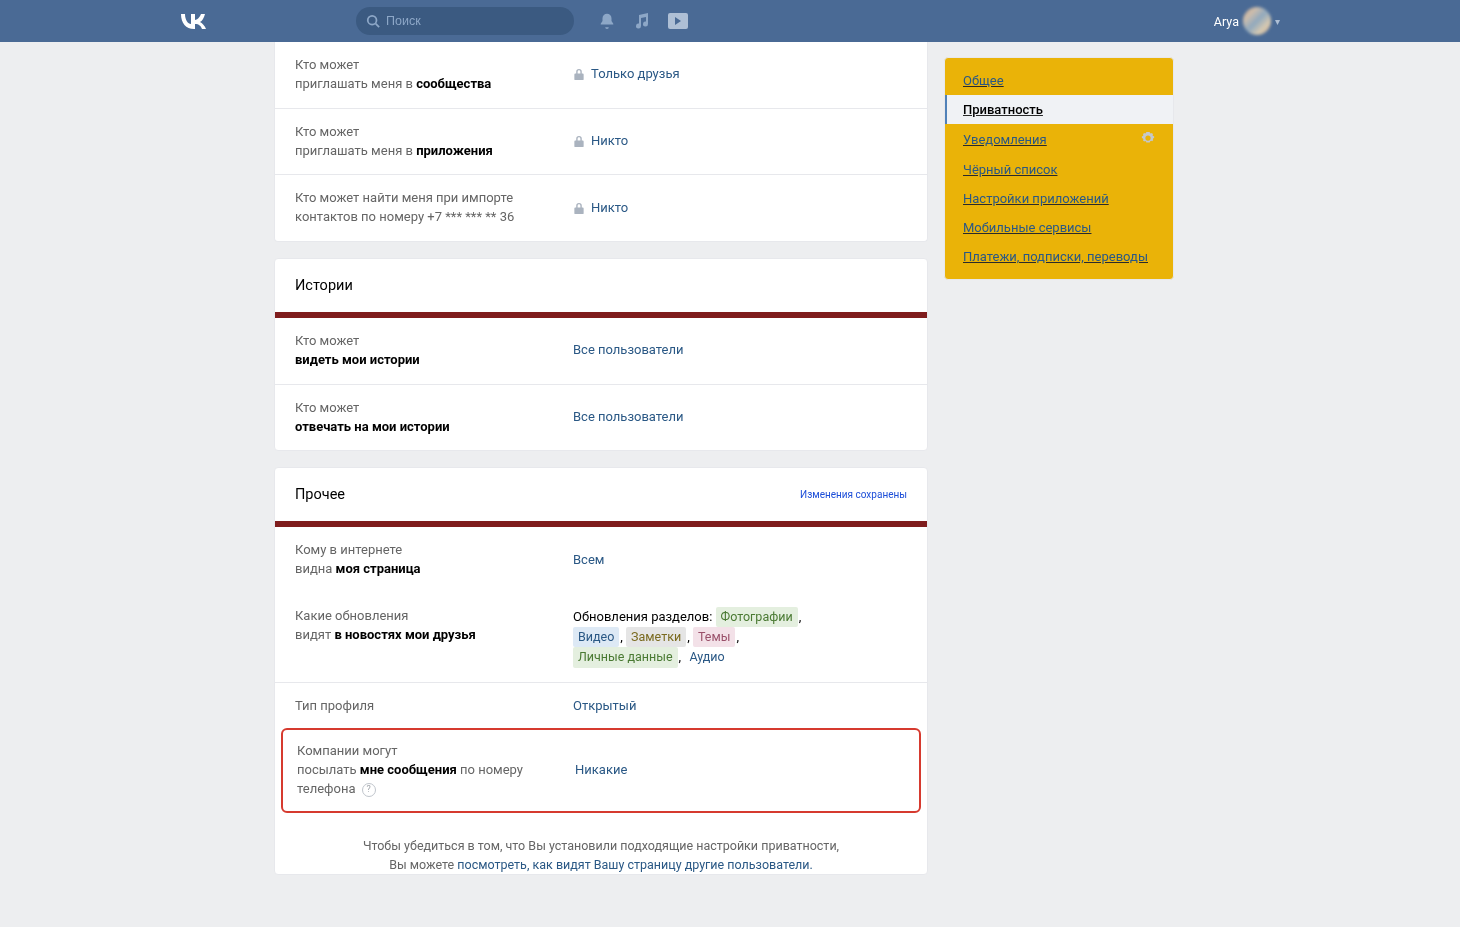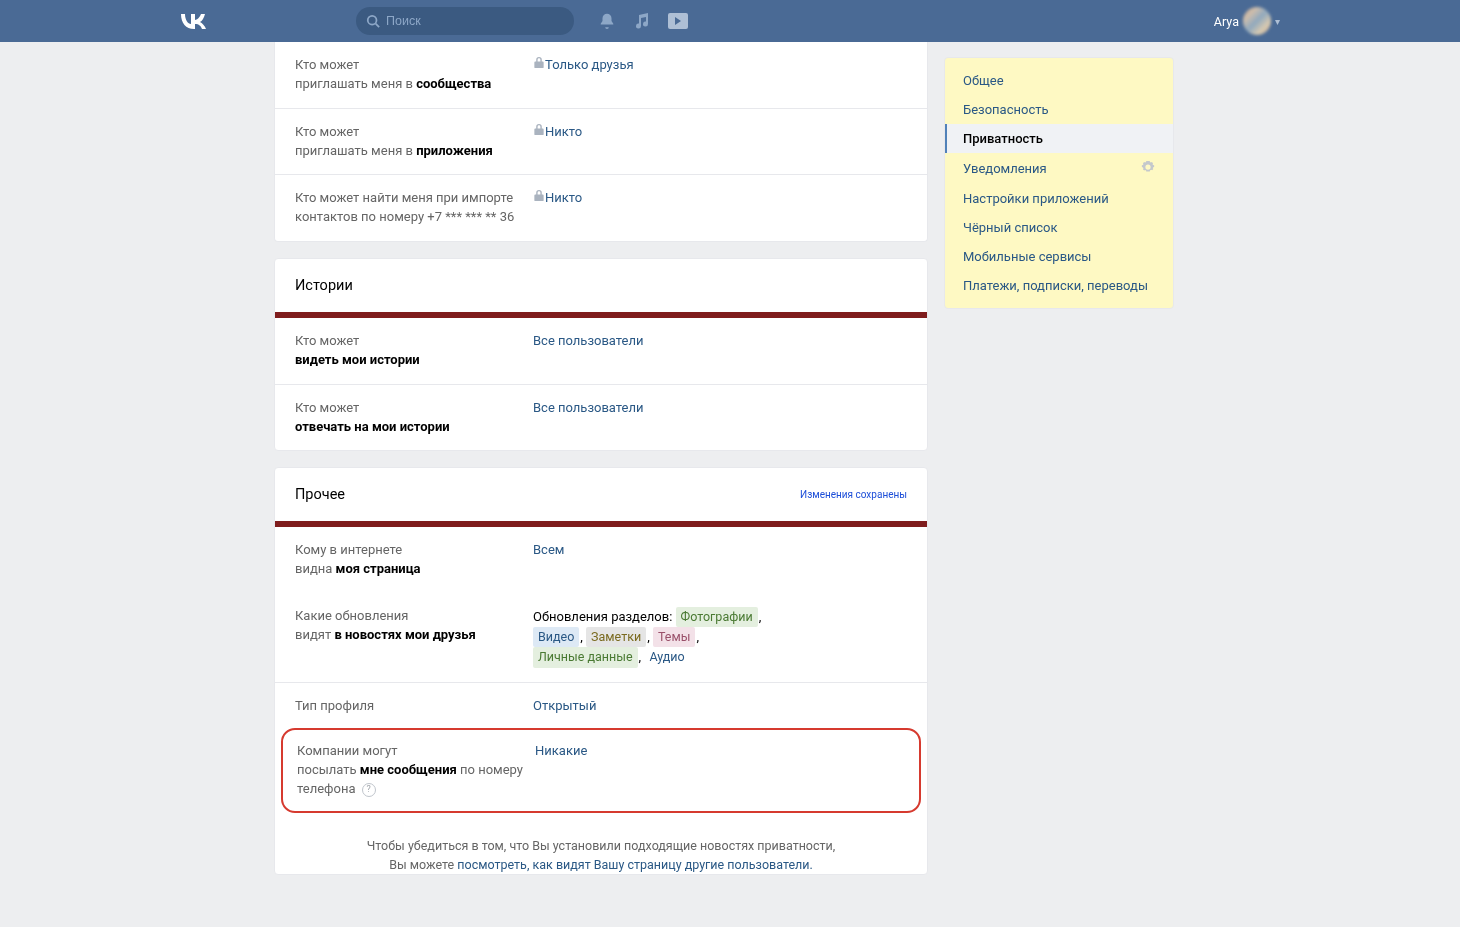--- a/index.html
+++ b/index.html
@@ -121,21 +121,24 @@
     width: 238px;
     flex-shrink: 0;
     color: #000;
     font-size: 13px;
   }
   .row-lab .muted { color:#656565; }
   .row-val {
     color: #2a5885;
     font-size: 13px;
     display: flex;
+    align-items: center;
+    gap: 6px;
     cursor: pointer;
+    margin-left: 40px;
   }
   .row-val.wrap { display:block; color:#000; }
   .lockic { color:#aab3bf; display:inline-flex; }
   .link { color:#2a5885; cursor:pointer; }
   .tag {
     display:inline-block;
     padding: 1px 5px;
     border-radius: 2px;
     margin-right: 1px;
     font-size: 12.5px;
@@ -148,40 +151,41 @@
   .tag-plain { color:#2a5885; }
   .comma { color:#000; }
   .helpic {
     display:inline-flex; width:14px; height:14px; border:1px solid #c0c5cc;
     border-radius:50%; font-size:9px; color:#a0a5ab; align-items:center;
     justify-content:center; margin-left:3px; vertical-align:middle;
   }
 
   .hl {
     border: 2px solid #d63a2f;
-    border-radius: 14px;
+    border-radius: 6px;
     margin: -1px 6px 8px 6px;
   }
   .hl .row { border-bottom:none; padding:12px 14px; }
 
   .footnote {
     text-align:center;
     padding: 16px 20px 0 20px;
     font-size: 12.5px;
     color:#656565;
     line-height:1.5;
   }
 
   
   .aside-panel {
-    background:#fef9c3;
+    background:#eab308;
     border:1px solid #e7e8ec;
     border-radius:4px;
     margin-top:15px;
     padding: 8px 0;
+    text-decoration: underline;
   }
   .menu-it {
     padding: 7px 18px;
     font-size: 13px;
     color:#2a5885;
     cursor:pointer;
     display:flex; justify-content:space-between; align-items:center;
   }
   .menu-it.active {
     background:#f0f2f5;
@@ -334,49 +338,46 @@
             <span class="muted">посылать </span><b>мне сообщения</b><span class="muted"> по номеру телефона</span>
             <span class="helpic">?</span>
           </div>
           <div class="row-val">
             <span class="link">Никакие</span>
           </div>
         </div>
       </div>
 
       <div class="footnote">
-        <span>Чтобы убедиться в том, что Вы установили подходящие новостях приватности,</span><br>
+        <span>Чтобы убедиться в том, что Вы установили подходящие настройки приватности,</span><br>
         <span>Вы можете </span><span class="link">посмотреть, как видят Вашу страницу другие пользователи.</span>
       </div>
     </div>
 
   </div>
 
   <div class="aside">
     <div class="aside-panel" id="aside-menu">
         <div class="menu-it">
           <span>Общее</span>
-        </div>
-        <div class="menu-it">
-          <span>Безопасность</span>
         </div>
         <div class="menu-it active">
           <span>Приватность</span>
         </div>
         <div class="menu-it">
           <span>Уведомления</span>
           <span class="gearic"><svg width="14" height="14" viewBox="0 0 16 16">
               <path fill="currentColor" d="M8 5a3 3 0 100 6 3 3 0 000-6zm7 3l-1 .2a6 6 0 01-.5 1.2l.6 1-1.4 1.4-1-.6a6 6 0 01-1.2.5L10 13H6l-.2-1a6 6 0 01-1.2-.5l-1 .6L2.2 10.7l.6-1A6 6 0 012.3 8.5L1 8V6l1.3-.2a6 6 0 01.5-1.2l-.6-1L3.6 2.2l1 .6A6 6 0 015.8 2.3L6 1h4l.2 1.3a6 6 0 011.2.5l1-.6 1.4 1.4-.6 1a6 6 0 01.5 1.2L15 6v2z"></path>
             </svg></span>
         </div>
         <div class="menu-it">
+          <span>Чёрный список</span>
+        </div>
+        <div class="menu-it">
           <span>Настройки приложений</span>
-        </div>
-        <div class="menu-it">
-          <span>Чёрный список</span>
         </div>
         <div class="menu-it">
           <span>Мобильные сервисы</span>
         </div>
         <div class="menu-it">
           <span>Платежи, подписки, переводы</span>
         </div>
       </div>
   </div>
 </div>

